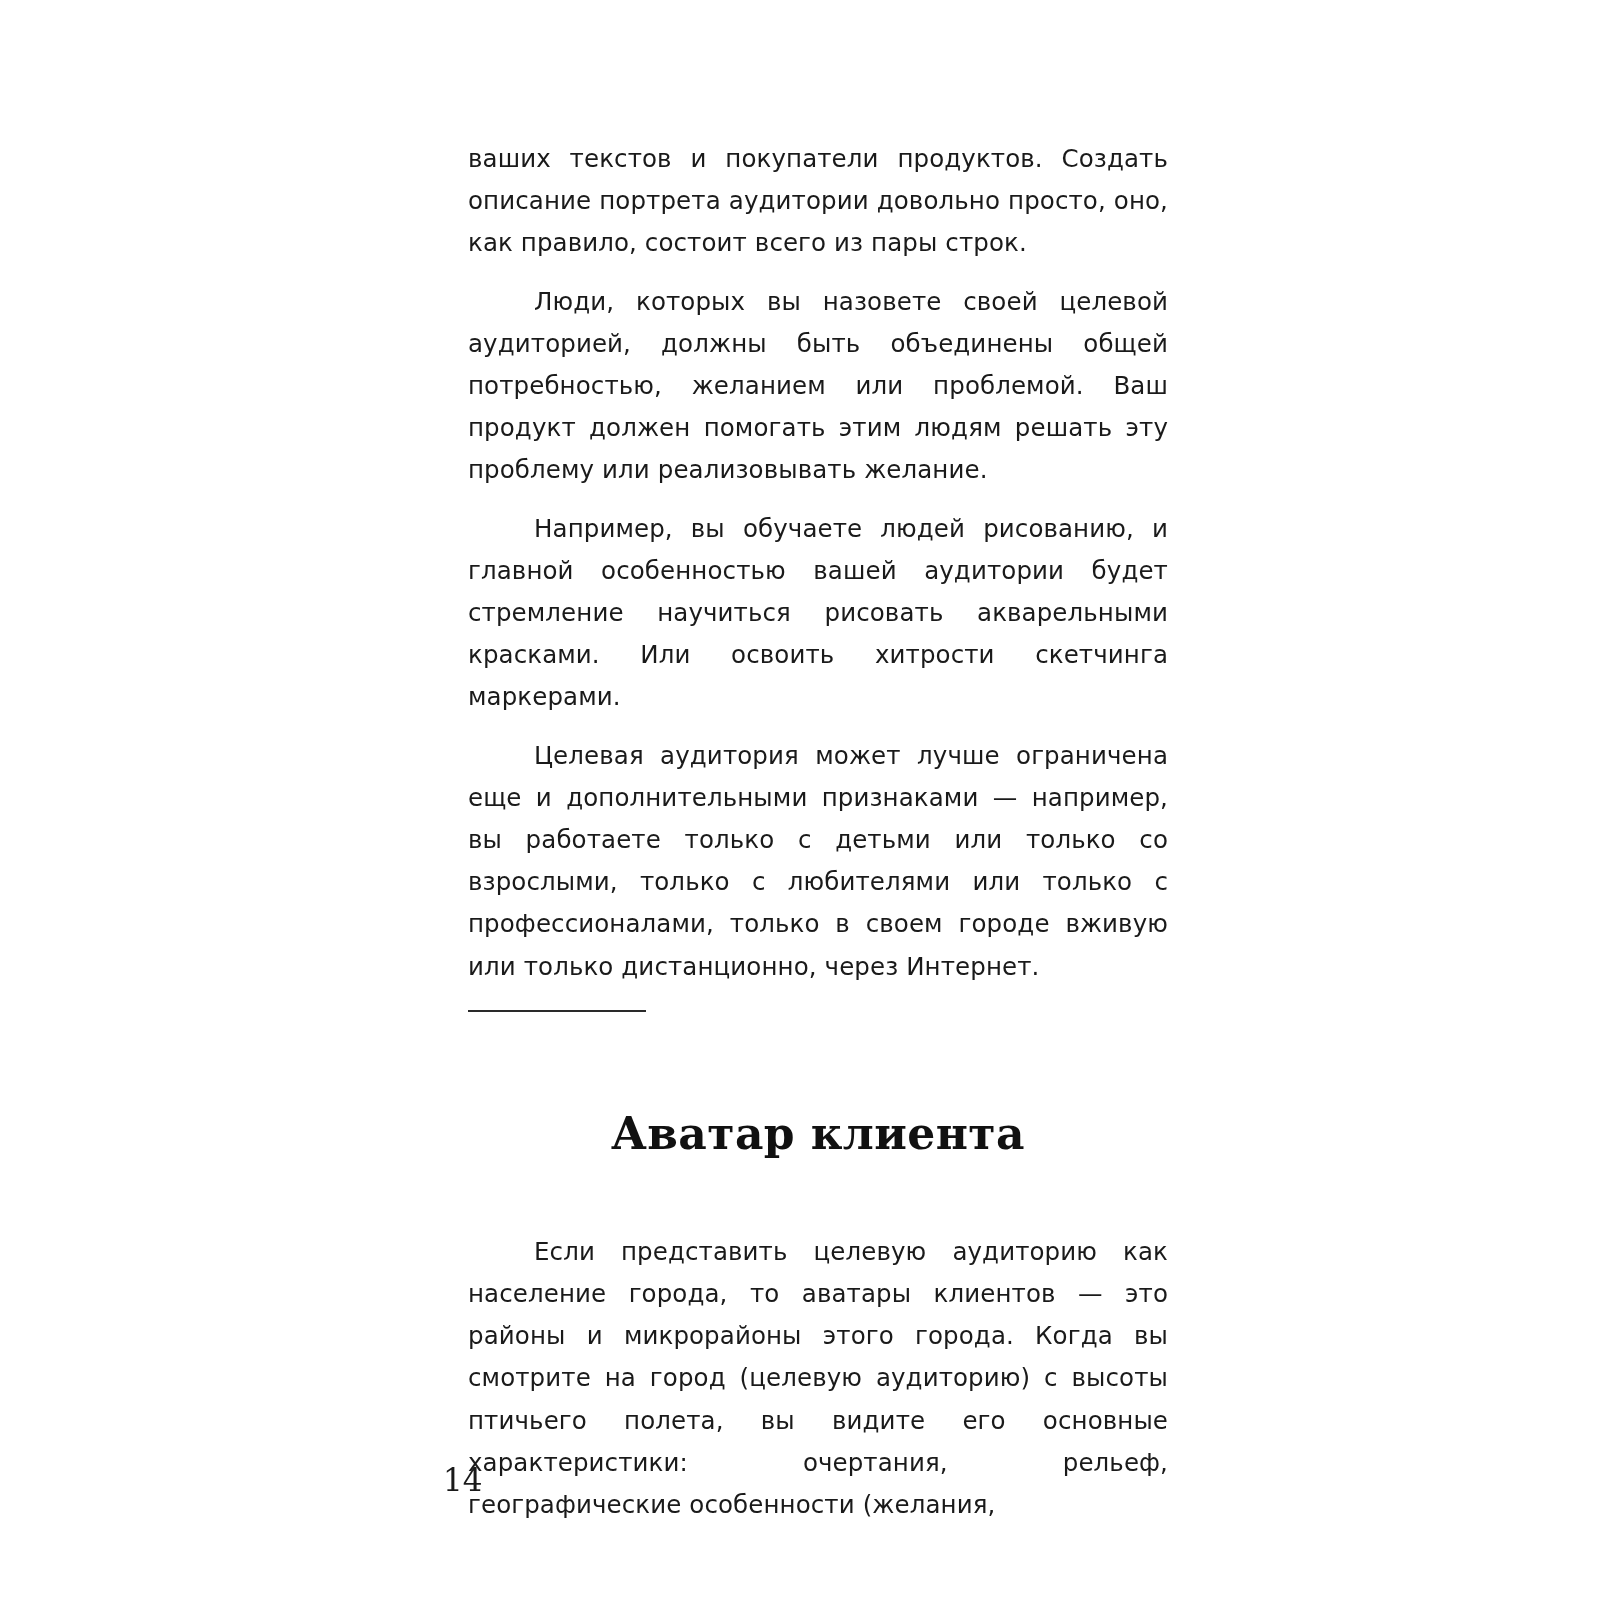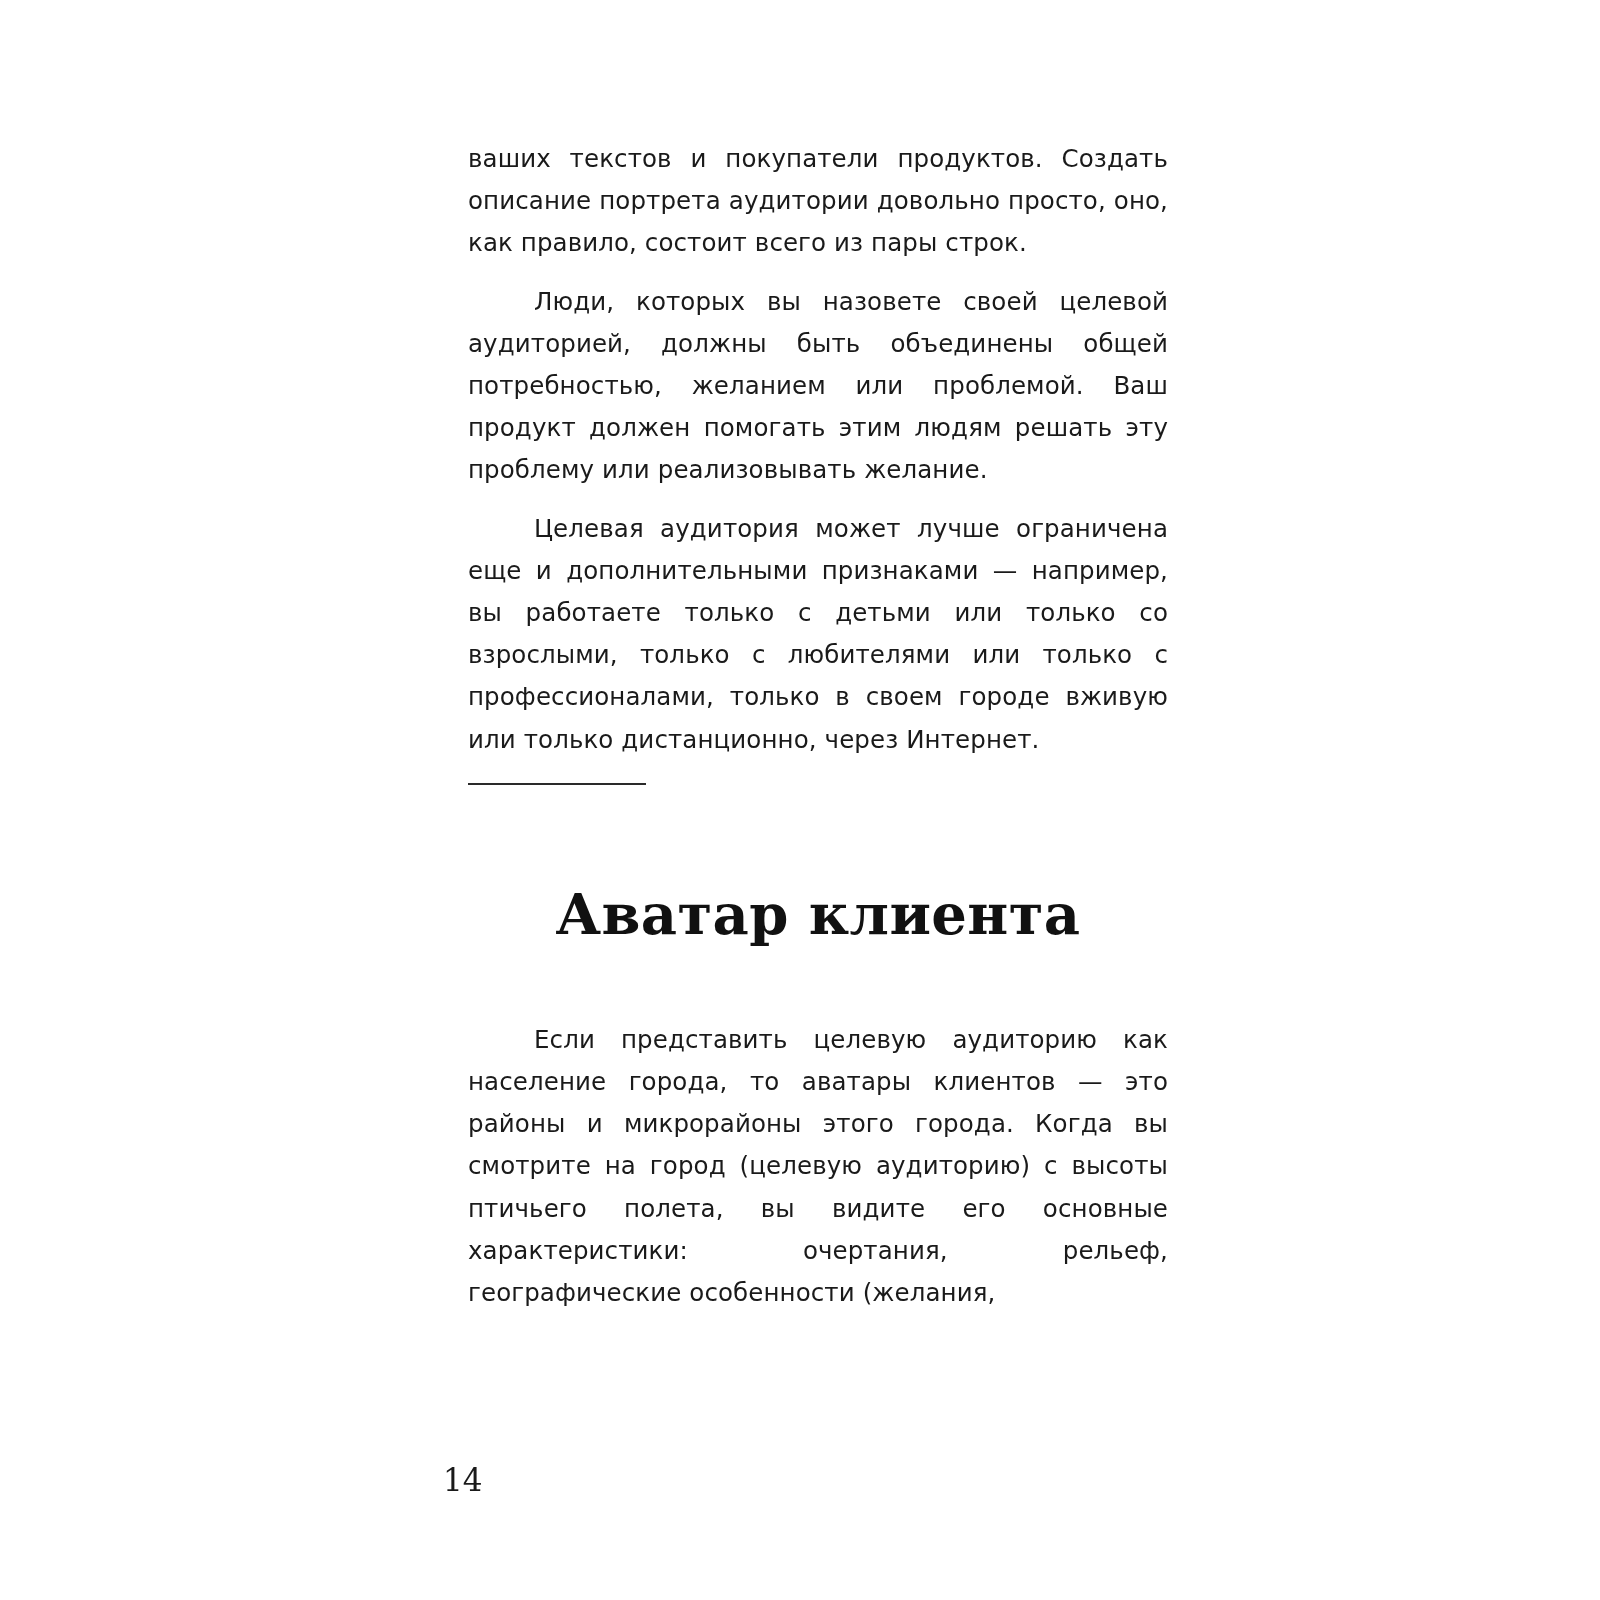--- a/index.html
+++ b/index.html
@@ -36,21 +36,21 @@
     margin-top: 16px;
   }
   .divider {
     margin-top: 22px;
     width: 178px;
     height: 2px;
     background: #2a2a2a;
   }
   .chapter-title {
     font-family: "DejaVu Serif", serif;
-    font-size: 56px;
+    font-size: 44px;
     font-weight: 700;
     color: #111111;
     text-align: center;
     margin: 0;
     padding-top: 96px;
     padding-bottom: 56px;
     letter-spacing: 0.4px;
   }
   .page-number {
     position: absolute;
@@ -65,20 +65,21 @@
 </head>
 <body>
 
 <div class="page">
   <div class="content">
 
     <p class="body-text">ваших текстов и покупатели продуктов. Создать описание портрета аудитории довольно просто, оно, как правило, состоит всего из пары строк.</p>
 
     <p class="body-text indent">Люди, которых вы назовете своей целевой аудиторией, должны быть объединены общей потребностью, желанием или проблемой. Ваш продукт должен помогать этим людям решать эту проблему или реализовывать желание.</p>
 
+    <p class="body-text indent">Например, вы обучаете людей рисованию, и главной особенностью вашей аудитории будет стремление научиться рисовать акварельными красками. Или освоить хитрости скетчинга маркерами.</p>
 
     <p class="body-text indent">Целевая аудитория может лучше ограничена еще и дополнительными признаками — например, вы работаете только с детьми или только со взрослыми, только с любителями или только с профессионалами, только в своем городе вживую или только дистанционно, через Интернет.</p>
 
 
 
     <div class="divider"></div>
 
     <h1 class="chapter-title">Аватар клиента</h1>
 
     <p class="body-text indent">Если представить целевую аудиторию как население города, то аватары клиентов — это районы и микрорайоны этого города. Когда вы смотрите на город (целевую аудиторию) с высоты птичьего полета, вы видите его основные характеристики: очертания, рельеф, географические особенности (желания,</p>

